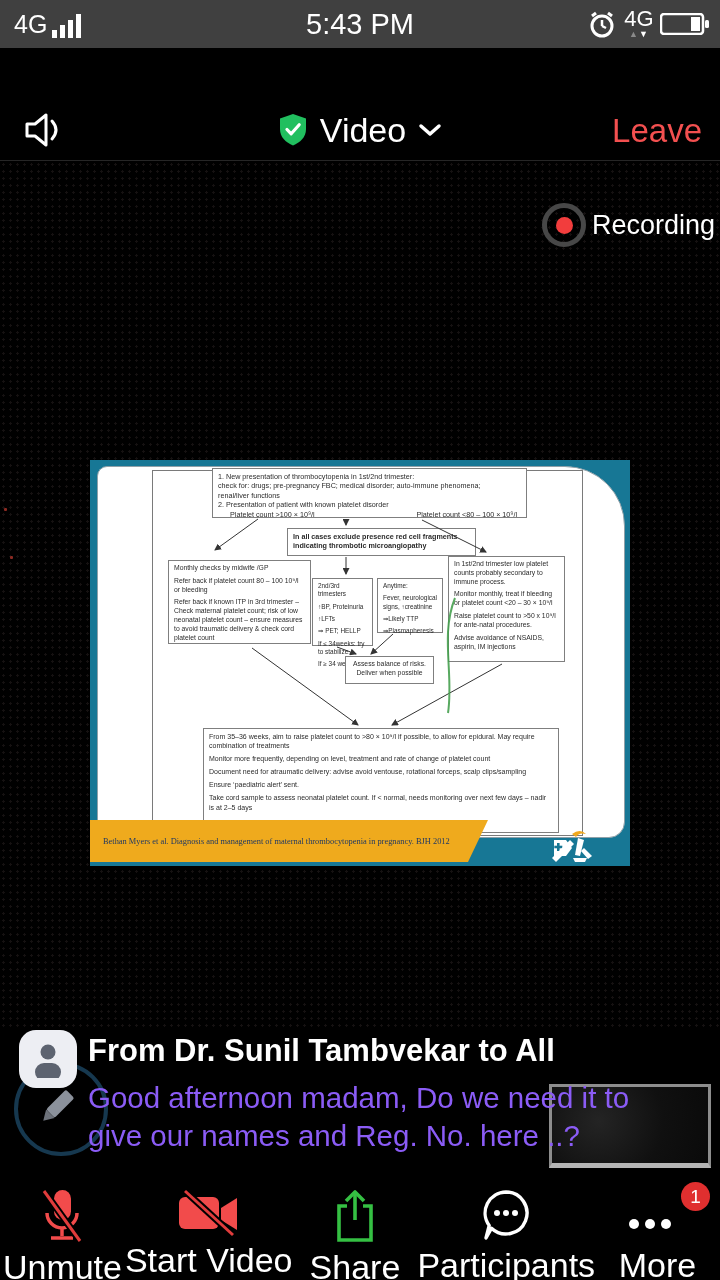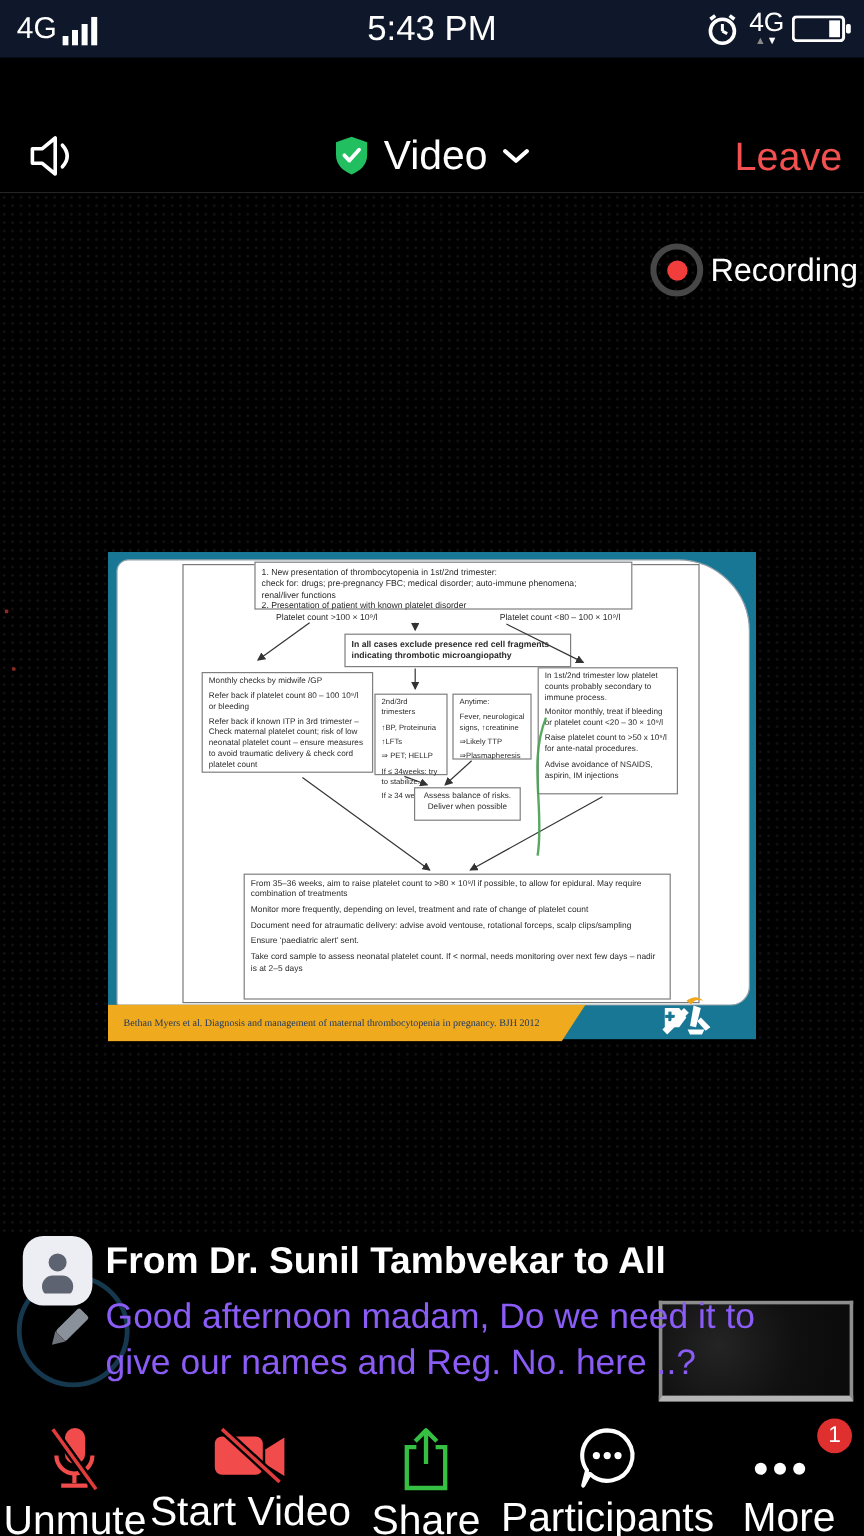--- a/index.html
+++ b/index.html
@@ -1,20 +1,20 @@
 <!DOCTYPE html>
 <html><head>
 <meta charset="utf-8">
 <style>
   html,body{margin:0;padding:0;background:#000;}
   #screen{position:relative;width:720px;height:1280px;background:#000;overflow:hidden;
           font-family:"Liberation Sans",sans-serif;color:#fff;}
 
   
-  #statusbar{position:absolute;left:0;top:0;width:720px;height:48px;background:#0f172a;}
+  #statusbar{position:absolute;left:0;top:0;width:720px;height:48px;background:#404040;}
   #sb-net{position:absolute;left:14px;top:10px;font-size:25px;color:#fff;}
   #sb-bars{position:absolute;left:52px;top:14px;width:34px;height:24px;}
   #sb-time{position:absolute;left:0;top:8px;width:720px;text-align:center;font-size:29px;color:#fff;}
   #sb-clock{position:absolute;left:588px;top:11px;}
   #sb-net2{position:absolute;left:624px;top:8px;width:30px;text-align:center;font-size:22px;color:#fff;line-height:22px;}
   #sb-net2 .tris{display:block;font-size:9px;line-height:9px;letter-spacing:1px;}
   #sb-batt{position:absolute;left:660px;top:13px;width:50px;height:22px;}
 
   
   #meetheader{position:absolute;left:0;top:100px;width:720px;height:60px;background:#000;border-bottom:1px solid #262626;}
@@ -36,31 +36,31 @@
 
   
   #slide{position:absolute;left:90px;top:299px;width:540px;height:406px;background:#177795;}
   #page{position:absolute;left:7px;top:6px;width:526px;height:370px;background:#fff;
         border:1px solid #8fa0a8;border-radius:10px 60px 16px 2px;}
   #fc-border{position:absolute;left:62px;top:10px;width:429px;height:364px;border:1px solid #7a7a7a;background:#fff;}
   .fcbox{position:absolute;background:#fff;border:1px solid #7f7f7f;color:#2b2b2b;
          font-size:7px;line-height:1.3;padding:3px 5px;box-sizing:border-box;}
   .fcbox p{margin:0 0 4px 0;}
   .fcbox p:last-child{margin-bottom:0;}
-  #bx-top{left:122px;top:8px;width:315px;height:40px;font-size:7.2px;}
+  #bx-top{left:122px;top:8px;width:315px;height:50px;font-size:7.2px;}
   #bx-top .counts{display:flex;justify-content:space-between;padding:1px 4px 0 12px;}
   #bx-exclude{left:185px;top:68px;width:189px;height:28px;font-weight:bold;font-size:7.2px;margin-left:12px;}
   #bx-monthly{left:78px;top:100px;width:143px;height:84px;font-size:6.8px;}
   #bx-trimester{left:222px;top:118px;width:61px;height:68px;font-size:6.4px;}
   #bx-anytime{left:287px;top:118px;width:66px;height:55px;font-size:6.4px;}
   #bx-immune{left:358px;top:96px;width:117px;height:106px;font-size:6.8px;}
   #bx-assess{left:255px;top:196px;width:89px;height:28px;text-align:center;font-size:6.8px;}
   #bx-delivery{left:113px;top:268px;width:356px;height:105px;font-size:7px;}
   #fc-arrows{position:absolute;left:0;top:0;width:540px;height:406px;pointer-events:none;}
-  #citation-bar{position:absolute;left:0;top:377px;width:398px;height:31px;background:#efaa1d;
+  #citation-bar{position:absolute;left:0;top:360px;width:398px;height:42px;background:#efaa1d;
       clip-path:polygon(0 0,100% 0,calc(100% - 20px) 100%,0 100%);
       display:flex;align-items:center;}
   #citation-bar span{font-family:"Liberation Serif",serif;color:#1f3864;font-size:8.4px;padding-left:13px;white-space:nowrap;}
   #slide-logo{position:absolute;left:458px;top:370px;}
 
   
   #pen-circle{position:absolute;left:14px;top:1062px;width:94px;height:94px;border:4px solid #16384f;border-radius:50%;box-sizing:border-box;}
   #pen-glyph{position:absolute;left:34px;top:1084px;}
   #video-box{position:absolute;left:549px;top:1084px;width:162px;height:84px;box-sizing:border-box;
      border:3px solid #8d8d8d;border-bottom:5px solid #b5b5b5;

